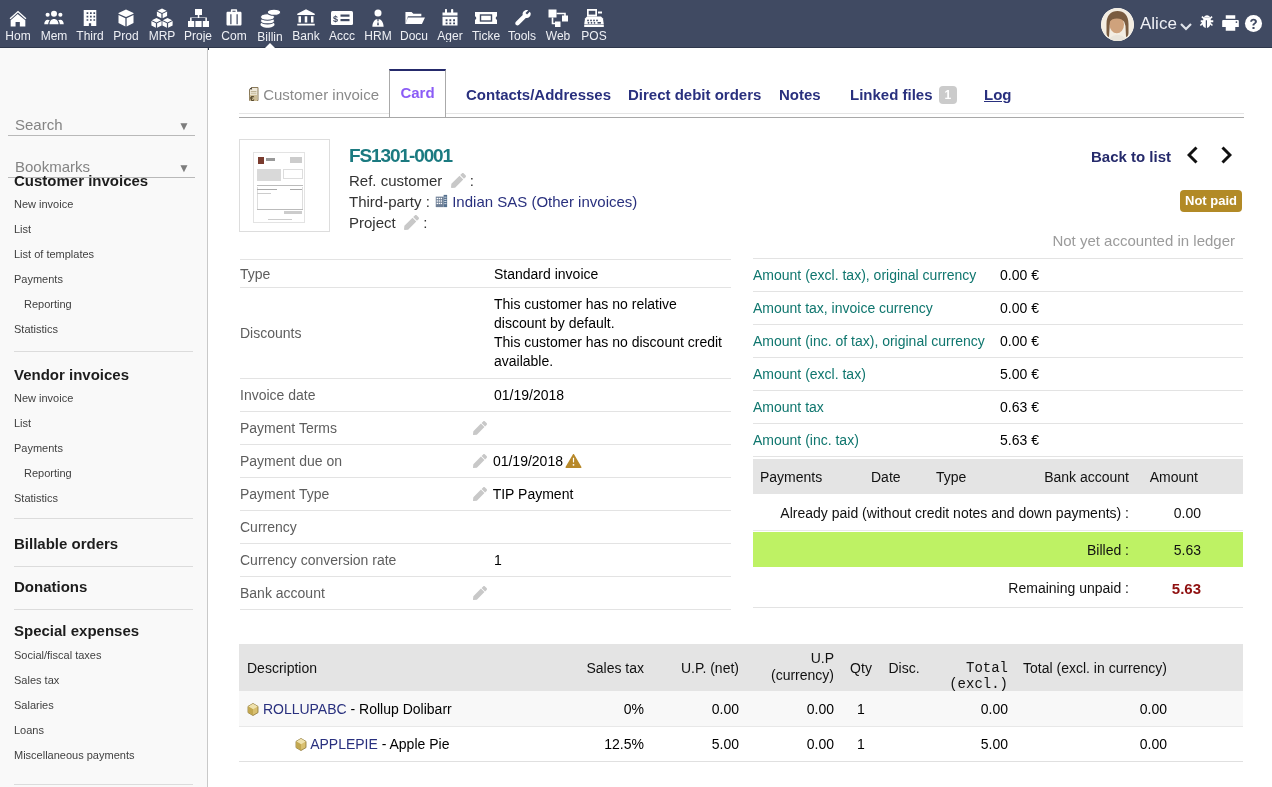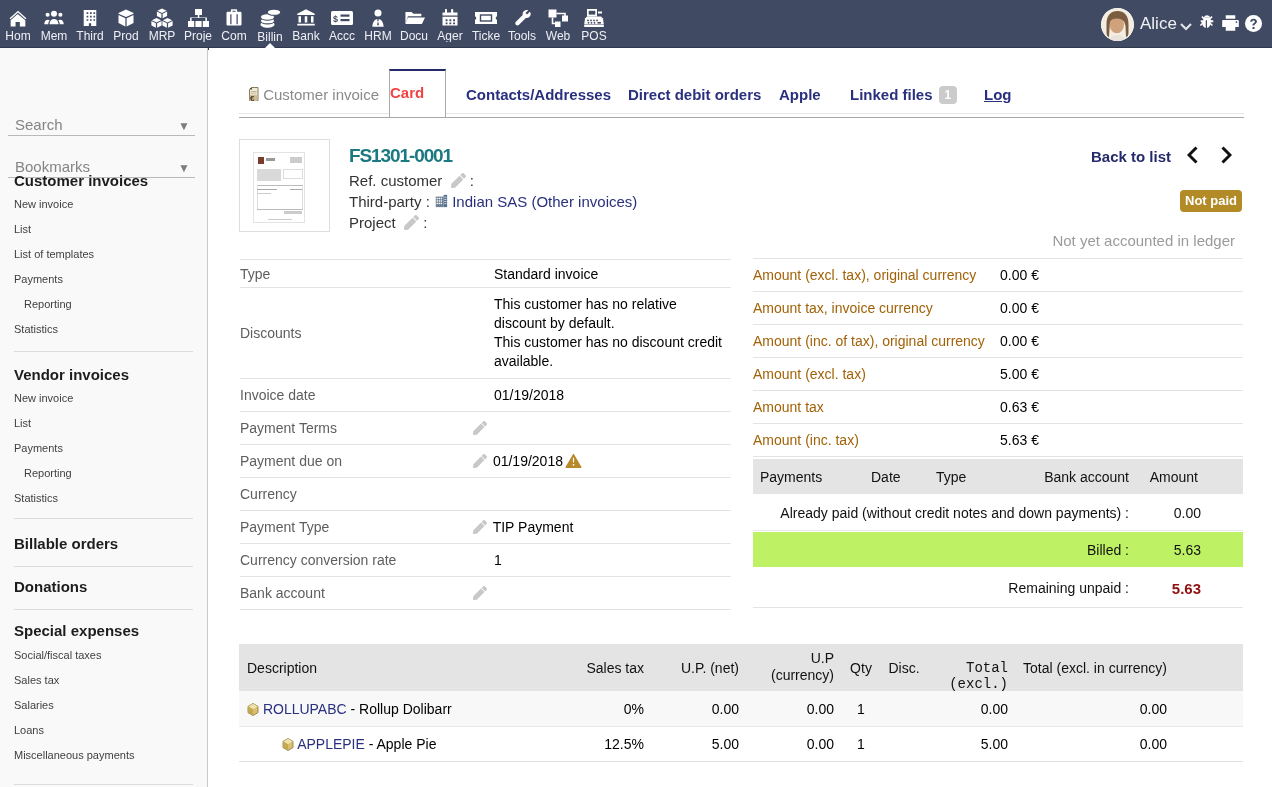--- a/index.html
+++ b/index.html
@@ -28,21 +28,21 @@
 .sitem { position:absolute; left:14px; font-size:11px; color:#3f3f3f; white-space:nowrap;}
 .ssep  { position:absolute; left:14px; width:179px; border-top:1px solid #dcdcdc; }
 
 #main { position:absolute; left:209px; top:48px; width:1063px; height:739px; background:#fff; }
 #tabline { position:absolute; left:30px; top:69px; width:1005px; border-top:1px solid #a8a8a8;}
 #tabline2 { position:absolute; left:30px; top:65px; width:1005px; border-top:1px solid #e5e5e5;}
 .tab { position:absolute; top:21px; font-size:15px; font-weight:bold; color:#29307e; white-space:nowrap;}
 .tabgrey { color:#8a8a8a; font-weight:normal; }
 #cardtab { position:absolute; left:180px; top:21px; width:57px; height:48px; background:#fff; z-index:2;
   border-left:1px solid #aaa; border-right:1px solid #aaa; border-top:2px solid #252a6b;
-  font-size:15px; font-weight:bold; color:#ef4444; line-height:44px;}
+  text-align:center; font-size:15px; font-weight:bold; color:#8b5cf6; line-height:44px;}
 .badgecnt { display:inline-block; background:#cbcbcb; color:#fff; border-radius:4px; font-size:12px;
   font-weight:bold; padding:2px 6px; vertical-align:1px; margin-left:6px;}
 
 #thumb { position:absolute; left:30px; top:91px; width:91px; height:93px; border:1px solid #ddd; background:#fff;}
 #reftitle { position:absolute; left:140px; top:97px; font-size:19px; font-weight:bold; color:#1b7a80; letter-spacing:-1.1px;}
 .hline { position:absolute; left:140px; font-size:15px; color:#333; white-space:nowrap;}
 .navy { color:#29307e; text-decoration:none; }
 #backtolist { position:absolute; left:882px; top:100px; font-size:15px; font-weight:bold; color:#252a6b;}
 #chevl { position:absolute; left:978px; top:98px;}
 #chevr { position:absolute; left:1012px; top:98px;}
@@ -52,21 +52,21 @@
 
 table { border-collapse:collapse; }
 #lefttable { position:absolute; left:31px; top:211px; width:491px; font-size:14px;}
 #lefttable td { border-top:1px solid #e3e3e3; vertical-align:middle; padding:8px 0 8px 0; }
 #lefttable tr.last td { border-bottom:1px solid #e3e3e3; }
 #lefttable td.lab { color:#5e5e5e; width:254px; }
 #lefttable td.val { color:#000; }
 #righttable { position:absolute; left:544px; top:210px; width:490px; font-size:14px;}
 #righttable td { border-top:1px solid #e3e3e3; padding:8px 0; }
 #righttable tr.last td { border-bottom:1px solid #e3e3e3; }
-#righttable td.lab { color:#a16207; width:247px; }
+#righttable td.lab { color:#0f766e; width:247px; }
 .pencil { display:inline-block; }
 
 #linestable { position:absolute; left:30px; top:596px; width:1004px; font-size:14px; }
 </style>
 </head>
 <body>
 <div id="topbar">
   <div style="position:absolute; left:0; top:46.5px; width:1272px; height:3px; background:#2e374b;"></div>
 
   <div class="tmenu" style="left:0px">
@@ -281,21 +281,21 @@
         <path d="M1.5 2.5l2-2h6.5v13h-8.5z" fill="#efe9da" stroke="#8a7a5a" stroke-width="1"></path>
         <path d="M1.2 2.2L3.6.2l.6 2.4z" fill="#4a4238"></path>
         <rect x="2.8" y="4.2" width="5.6" height="1" fill="#b4a684"></rect>
         <rect x="2.8" y="6.2" width="5.6" height="1" fill="#c8bc9c"></rect>
         <path d="M1.8 8h7.4v6H1.8z" fill="#cdbd96"></path>
         <text x="2" y="13.6" font-size="8" font-weight="bold" fill="#4a3c22" font-family="Liberation Sans">€</text>
       </svg> Customer invoice</div>
   <div id="cardtab">Card</div>
   <div class="tab" style="left:257px; top:38px;">Contacts/Addresses</div>
   <div class="tab" style="left:419px; top:38px;">Direct debit orders</div>
-  <div class="tab" style="left:570px; top:38px;">Apple</div>
+  <div class="tab" style="left:570px; top:38px;">Notes</div>
   <div class="tab" style="left:641px; top:38px;">Linked files<span class="badgecnt">1</span></div>
   <div class="tab" style="left:775px; top:38px; text-decoration:underline;">Log</div>
   <div id="tabline2"></div>
     <div id="tabline"></div>
 
   <div id="thumb">
     <div style="position:absolute; left:13px; top:12px; width:52px; height:71px; border:1px solid #e3e3e3;">
       <div style="position:absolute;left:4px;top:4px;width:6px;height:7px;background:#7a3b2e;"></div>
       <div style="position:absolute;left:12px;top:5px;width:9px;height:3px;background:#999;"></div>
       <div style="position:absolute;left:36px;top:4px;width:12px;height:6px;background:#ccc;"></div>
@@ -369,28 +369,28 @@
           <td class="lab">Payment due on</td>
           <td class="val"><svg class="pencil" style="margin-left:-21px; margin-right:2px; vertical-align:-2px;" width="14" height="14" viewBox="0 0 512 512">
               <path fill="#c8c8c8" d="M290.7 93.2l128 128-278 278-114.1 12.6c-15.3 1.7-28.2-11.2-26.5-26.5l12.7-114.2 277.9-277.9zm207.2-19l-60.1-60.1c-18.8-18.8-49.2-18.8-67.9 0l-56.6 56.6 128 128 56.6-56.6c18.8-18.8 18.8-49.2 0-67.9z"></path>
             </svg> 01/19/2018 <svg width="17" height="15" viewBox="0 0 576 512" style="vertical-align:-2px; margin-left:-2px;">
               <path fill="#b8892a" d="M270 42c8-14 28-14 36 0l254 436c8 14-2 32-18 32H34c-16 0-26-18-18-32z"></path>
               <rect x="268" y="160" width="40" height="160" rx="12" fill="#fff"></rect>
               <circle cx="288" cy="405" r="32" fill="#fff"></circle>
             </svg></td>
         </tr>
     <tr>
-          <td class="lab">Currency</td>
-          <td class="val"></td>
-        </tr>
-    <tr>
           <td class="lab">Payment Type</td>
           <td class="val"><svg class="pencil" style="margin-left:-21px; margin-right:2px; vertical-align:-2px;" width="14" height="14" viewBox="0 0 512 512">
               <path fill="#c8c8c8" d="M290.7 93.2l128 128-278 278-114.1 12.6c-15.3 1.7-28.2-11.2-26.5-26.5l12.7-114.2 277.9-277.9zm207.2-19l-60.1-60.1c-18.8-18.8-49.2-18.8-67.9 0l-56.6 56.6 128 128 56.6-56.6c18.8-18.8 18.8-49.2 0-67.9z"></path>
             </svg> TIP Payment</td>
+        </tr>
+    <tr>
+          <td class="lab">Currency</td>
+          <td class="val"></td>
         </tr>
     <tr>
           <td class="lab">Currency conversion rate</td>
           <td class="val">1</td>
         </tr>
     <tr class="last">
           <td class="lab">Bank account</td>
           <td class="val"><svg class="pencil" style="margin-left:-21px; margin-right:2px; vertical-align:-2px;" width="14" height="14" viewBox="0 0 512 512">
               <path fill="#c8c8c8" d="M290.7 93.2l128 128-278 278-114.1 12.6c-15.3 1.7-28.2-11.2-26.5-26.5l12.7-114.2 277.9-277.9zm207.2-19l-60.1-60.1c-18.8-18.8-49.2-18.8-67.9 0l-56.6 56.6 128 128 56.6-56.6c18.8-18.8 18.8-49.2 0-67.9z"></path>
             </svg></td>
@@ -465,21 +465,21 @@
             <path d="M6 6.3v6L1.3 9.6V3.5z" fill="#c3a850"></path>
           </svg> <a class="navy" href="#">ROLLUPABC</a> - Rollup Dolibarr</span>
       <span style="position:absolute; left:0px; width:405px; top:10px; text-align:right;">0%</span>
       <span style="position:absolute; left:0px; width:500px; top:10px; text-align:right;">0.00</span>
       <span style="position:absolute; left:495px; width:100px; top:10px; text-align:right;">0.00</span>
       <span style="position:absolute; left:603px; width:38px; top:10px; text-align:center;">1</span>
       <span style="position:absolute; left:689px; width:80px; top:10px; text-align:right;">0.00</span>
       <span style="position:absolute; left:768px; width:160px; top:10px; text-align:right;">0.00</span>
     </div>
     <div style="position:relative; width:1004px; height:35px; background:#ffffff; border-bottom:1px solid #e0e0e0;">
-      <span style="position:absolute; left:4px; top:9px;padding-left:39px;"><svg width="12" height="13" viewBox="0 0 12 13" style="vertical-align:-2px">
+      <span style="position:absolute; left:17px; top:9px;padding-left:39px;"><svg width="12" height="13" viewBox="0 0 12 13" style="vertical-align:-2px">
             <path d="M6 .5l5 2.9v6.2l-5 2.9-5-2.9V3.4z" fill="#d9c070" stroke="#8a7432" stroke-width=".8"></path>
             <path d="M6 .8l4.7 2.7L6 6.3 1.3 3.5z" fill="#efe2ae"></path>
             <path d="M6 6.3v6L1.3 9.6V3.5z" fill="#c3a850"></path>
           </svg> <a class="navy" href="#">APPLEPIE</a> - Apple Pie</span>
       <span style="position:absolute; left:0px; width:405px; top:9px; text-align:right;">12.5%</span>
       <span style="position:absolute; left:0px; width:500px; top:9px; text-align:right;">5.00</span>
       <span style="position:absolute; left:495px; width:100px; top:9px; text-align:right;">0.00</span>
       <span style="position:absolute; left:603px; width:38px; top:9px; text-align:center;">1</span>
       <span style="position:absolute; left:689px; width:80px; top:9px; text-align:right;">5.00</span>
       <span style="position:absolute; left:768px; width:160px; top:9px; text-align:right;">0.00</span>

